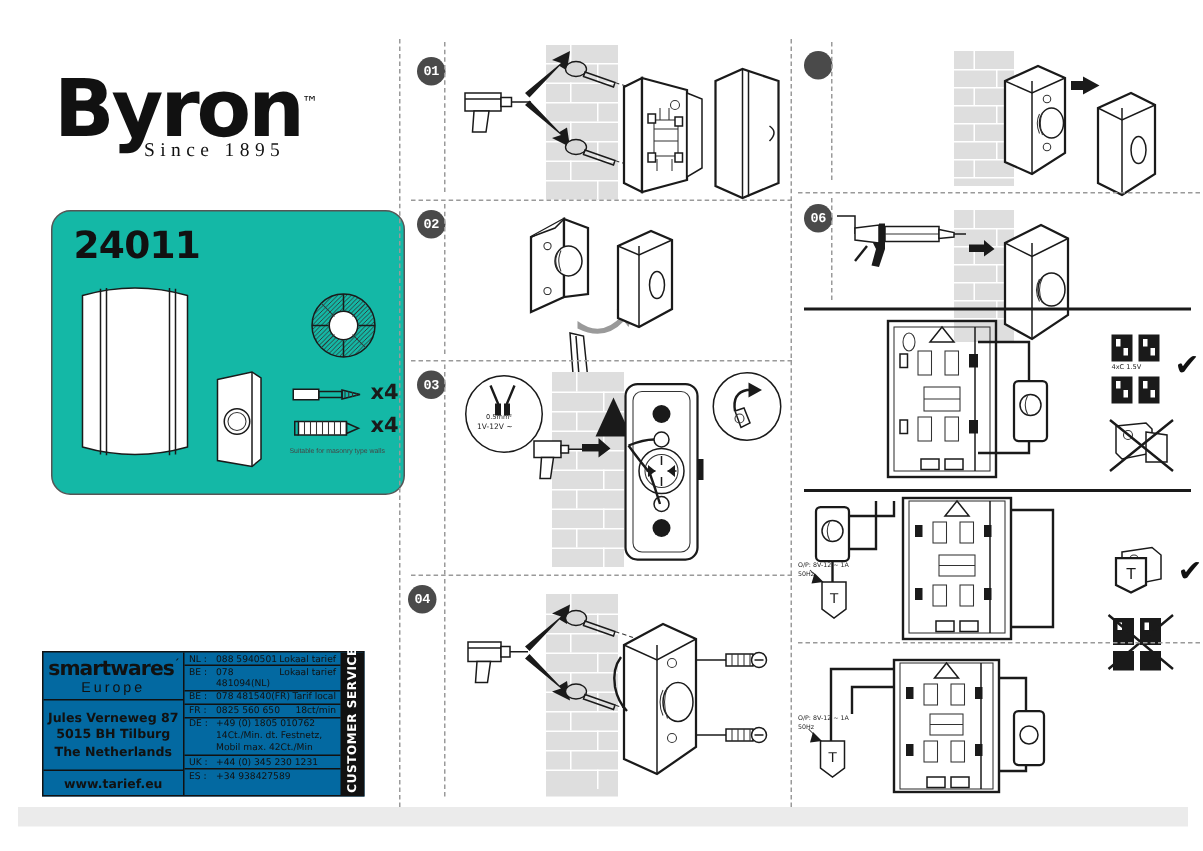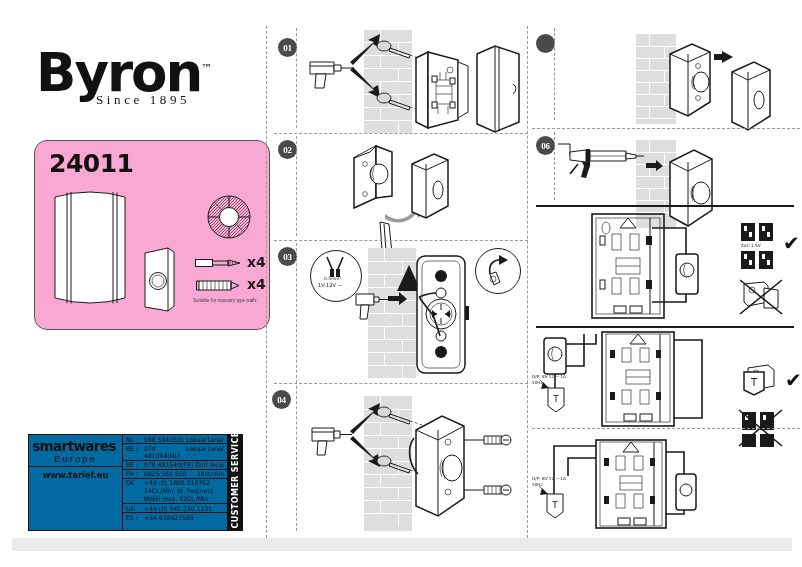--- a/index.html
+++ b/index.html
@@ -17,21 +17,21 @@
   #left-column{position:absolute;left:14px;top:0;width:268px;height:567px;}
 
   #brand-logo{position:absolute;left:22px;top:42px;}
   .brand-word{font-family:"DejaVu Sans",sans-serif;font-weight:bold;
       font-size:53px;line-height:53px;letter-spacing:-2px;color:#111;}
   .brand-tm{font-size:11px;vertical-align:super;font-weight:normal;letter-spacing:0;}
   .brand-since{position:absolute;left:60px;top:50px;font-size:13px;
       letter-spacing:3.6px;color:#111;font-family:"Liberation Serif",serif;}
 
   #product-box{position:absolute;left:20px;top:140px;width:234px;height:188px;
-      border:1.4px solid #555;border-radius:13px;background:#f9a8d4;}
+      border:1.4px solid #555;border-radius:13px;background:#14b8a6;}
   #model-number{position:absolute;left:14px;top:8px;font-size:25px;font-weight:bold;
       letter-spacing:-0.5px;color:#111;font-family:"DejaVu Sans",sans-serif;}
 
   
   .chime-big{position:absolute;left:16px;top:44px;width:78px;height:125px;}
   .chime-small{position:absolute;left:108px;top:106px;width:33px;height:65px;}
 
   .acc-x{position:absolute;font-size:14px;font-weight:bold;font-family:"DejaVu Sans",sans-serif;}
   #masonry-note{position:absolute;left:158px;top:157px;width:72px;font-size:4.6px;
       line-height:6px;color:#444;}
@@ -71,21 +71,21 @@
   #customer-service-tab span{position:absolute;white-space:nowrap;color:#fff;
       font-size:8px;font-weight:bold;letter-spacing:0.4px;
       font-family:"DejaVu Sans",sans-serif;
       transform:rotate(-90deg);transform-origin:center;
       left:50%;top:50%;margin-left:-46px;margin-top:-5px;width:92px;text-align:center;}
 
   
   .step-badge{position:absolute;width:19px;height:19px;border-radius:50%;
       background:#4a4a4a;color:#fff;font-size:9px;font-weight:bold;
       display:flex;align-items:center;justify-content:center;
-      font-family:Liberation Serif, serif;letter-spacing:-0.3px;}
+      font-family:Liberation Mono, monospace;letter-spacing:-0.3px;}
 
   
   .brick{position:absolute;background:#dedede;}
   .brick-lines{position:absolute;inset:0;overflow:hidden;}
   .brick-lines i{position:absolute;background:#ffffff;}
 
   svg{display:block;overflow:visible;}
   .ln{fill:none;stroke:#1a1a1a;stroke-width:1;}
   .ln-th{fill:none;stroke:#1a1a1a;stroke-width:1.6;}
   .ln-thin{fill:none;stroke:#333;stroke-width:0.7;}
@@ -164,20 +164,25 @@
       <div class="acc-x" style="left:212px;top:135px;">x4</div>
 
       <div id="masonry-note">Suitable for masonry type walls</div>
     </div>
 
     <div id="contact-card">
       <div id="contact-left">
         <div id="smartwares-logo">
           <div class="sw-name"><span>smartwares</span><sup>´</sup></div>
           <div class="sw-sub">Europe</div>
+        </div>
+        <div id="address-block">
+          <div>Jules Verneweg 87</div>
+          <div>5015 BH Tilburg</div>
+          <div>The Netherlands</div>
         </div>
         <div id="website">
           <span>www.tarief.eu</span>
         </div>
       </div>
 
       <div id="contact-right">
         <div id="phone-list">
           <div class="phone-row bd">
             <span class="pr-code">NL :</span>

